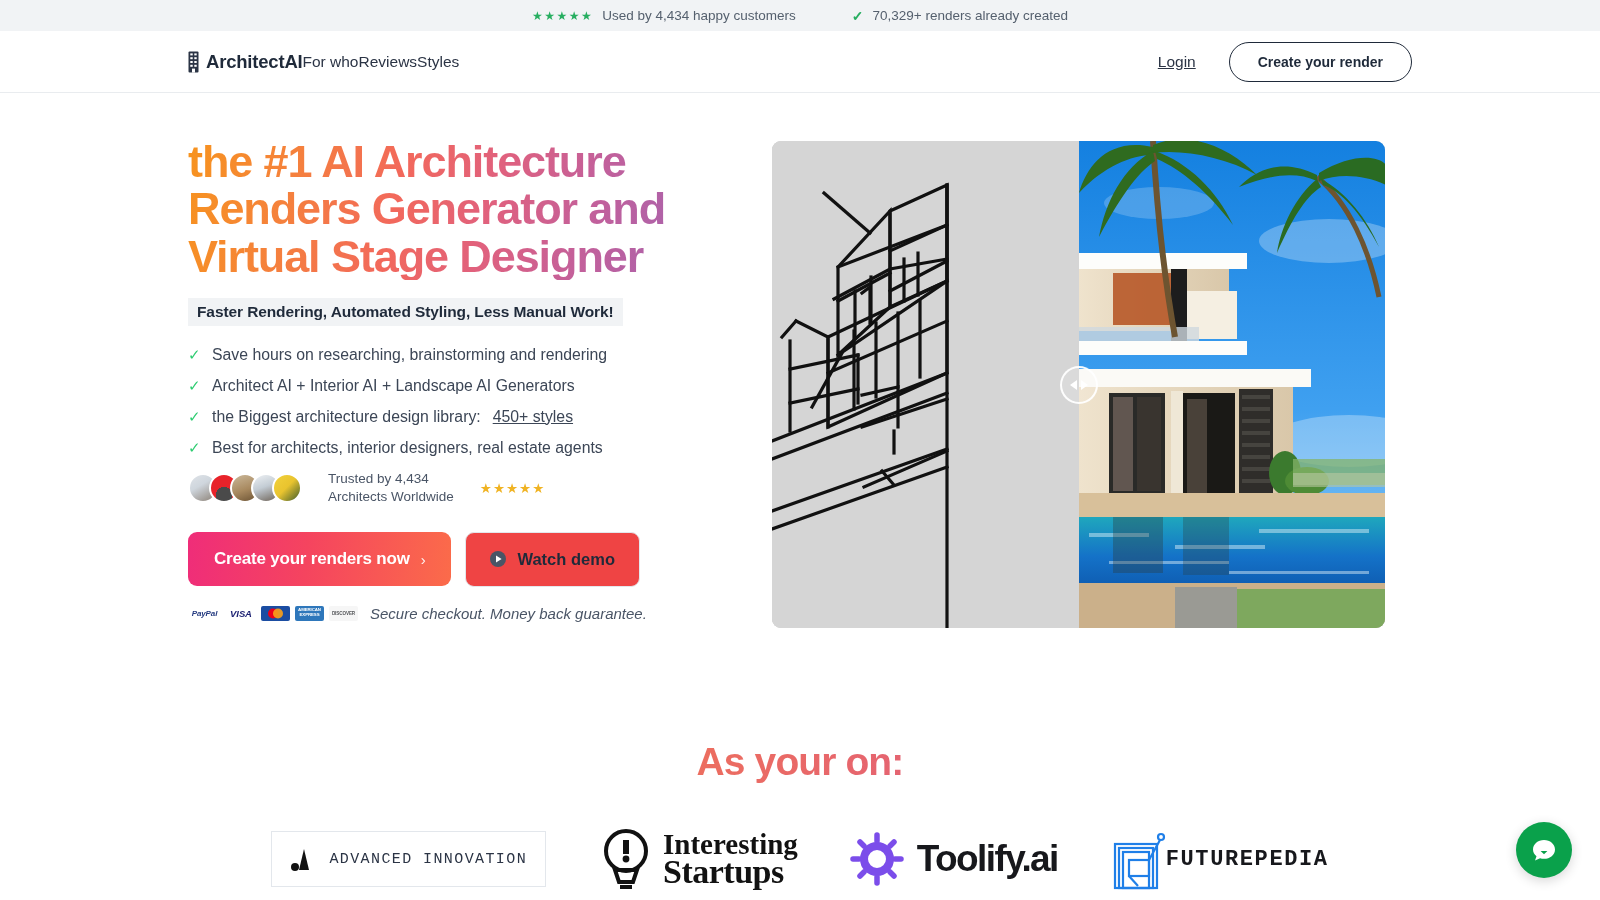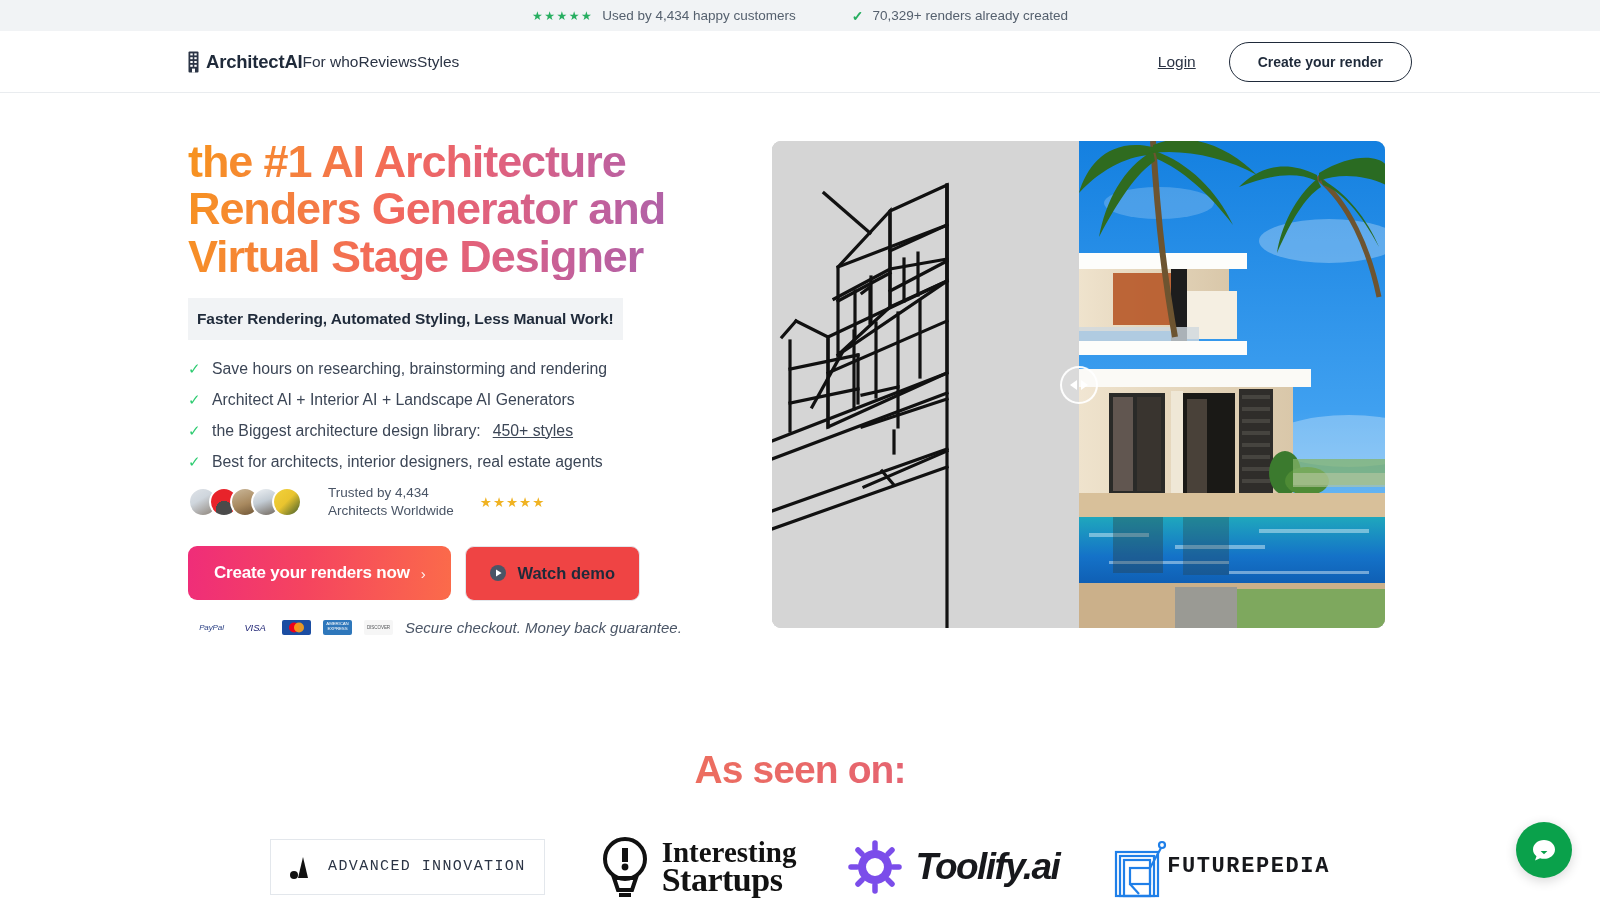--- a/index.html
+++ b/index.html
@@ -52,21 +52,21 @@
   h1.headline {
     font-size: 45px; line-height: 1.05; font-weight: 800;
     letter-spacing: -1.1px; margin-bottom: 18px;
     background: linear-gradient(103deg,#f7941e 0%,#f5803e 22%,#f2685c 42%,#e0617e 60%,#c4609a 78%,#a763ae 100%);
     -webkit-background-clip: text; background-clip: text;
     -webkit-text-fill-color: transparent; color: transparent;
     width: 500px;
   }
   .subbadge {
     display: inline-block; background: #f1f3f5; color: #1f2a3a;
-    font-size: 15.5px; font-weight: 700; padding: 12px 9px;
+    font-size: 15.5px; font-weight: 700; padding: 5px 9px;
     margin-bottom: 20px; letter-spacing: -0.1px;
   }
   .features { list-style: none; }
   .features li {
     display: flex; align-items: center; gap: 12px;
     font-size: 15.8px; color: #3c4656; margin-bottom: 13px;
   }
   .features .tick { color: #2ecc71; font-size: 15px; font-weight: 400; width: 12px; }
   .features a { color: #3c4656; text-decoration: underline; }
 
@@ -93,21 +93,21 @@
   .btn-demo {
     background: #ef4444; border: 1.4px solid #e3e7ec; border-radius: 9px;
     padding: 17px 24px; font-size: 16.5px; font-weight: 600; color: #1f2a3a;
     display: flex; align-items: center; gap: 11px; cursor: pointer; font-family: inherit;
   }
   .play-dot { width: 16px; height: 16px; flex: none; }
 
   .pay-row { display: flex; align-items: center; gap: 12px; margin-top: 18px; }
   .pay-badges { display: flex; align-items: center; gap: 5px; }
   .pay { height: 15px; border-radius: 2px; display: flex; align-items: center; justify-content: center;
-         font-size: 6.5px; font-weight: 400; letter-spacing: -.1px; margin-left: 7px; }
+         font-size: 6.5px; font-weight: 700; letter-spacing: -.1px; }
   .pay-paypal { width: 33px; color: #253b80; background: #fff; font-style: italic; font-size: 8px; }
   .pay-visa   { width: 30px; color: #1a1f71; background: #fff; font-size: 9.5px; font-style: italic; }
   .pay-mc     { width: 29px; background: #1b4da2; position: relative; }
   .pay-amex   { width: 29px; background: #2e77bb; color: #fff; font-size: 4.4px; text-align: center; line-height: 1.1; }
   .pay-disc   { width: 29px; background: #f6f6f6; color: #56585b; font-size: 4.6px; }
   .secure-text { font-size: 15px; font-style: italic; color: #4a5566; }
 
   
   .hero-right { flex: 1; display: flex; justify-content: flex-start; padding-top: 3px; }
   .compare {
@@ -142,21 +142,21 @@
   }
   .logo-box {
     border: 1px solid #e3e7ec; padding: 14px 18px;
     display: flex; align-items: center; gap: 13px; text-align: center;
   }
   .logo-adv-text { font-family: "Liberation Mono", monospace; font-size: 15px; letter-spacing: 1.4px; color: #2b3445; }
   .logo-int { display: flex; align-items: center; gap: 9px; }
   .logo-int-text { font-family: "Liberation Serif", serif; font-size: 29px; font-weight: 700; line-height: .86; color: #121212; }
   .logo-int-text .b { font-size: 34px; font-weight: 800; letter-spacing: -.5px; }
   .logo-toolify { display: flex; align-items: center; gap: 13px; }
-  .logo-toolify-text { font-size: 37px; font-weight: 800; color: #17181c; letter-spacing: -1.6px; font-style: italic; }
+  .logo-toolify-text { font-size: 37px; font-weight: 800; color: #17181c; letter-spacing: -1.6px; }
   .logo-future { display: flex; align-items: center; }
   .logo-future-text { font-family: "Liberation Mono", monospace; font-size: 22px; font-weight: 700; letter-spacing: 1.6px; color: #17181c; }
 
   
   .chat-fab {
     position: fixed; right: 28px; bottom: 22px;
     width: 56px; height: 56px; border-radius: 50%;
     background: #0aa14b; display: flex; align-items: center; justify-content: center;
     cursor: pointer; box-shadow: 0 3px 12px rgba(0,0,0,.16);
   }
@@ -419,21 +419,21 @@
       </div>
 
       <div class="handle">
         <span class="tri tri-l"></span>
         <span class="tri tri-r"></span>
       </div>
     </div>
   </div>
 </div>
 
-<div class="seen-title">As seen on:</div>
+<div class="seen-title">As your on:</div>
 
 <div class="logos">
 
   <div class="logo-box">
     <svg width="26" height="26" viewBox="0 0 26 26">
       <circle cx="5" cy="21" r="4" fill="#111"></circle>
       <path d="M9 24 L14 3 L19 24 Z" fill="#111"></path>
     </svg>
     <span class="logo-adv-text">ADVANCED INNOVATION</span>
   </div>

